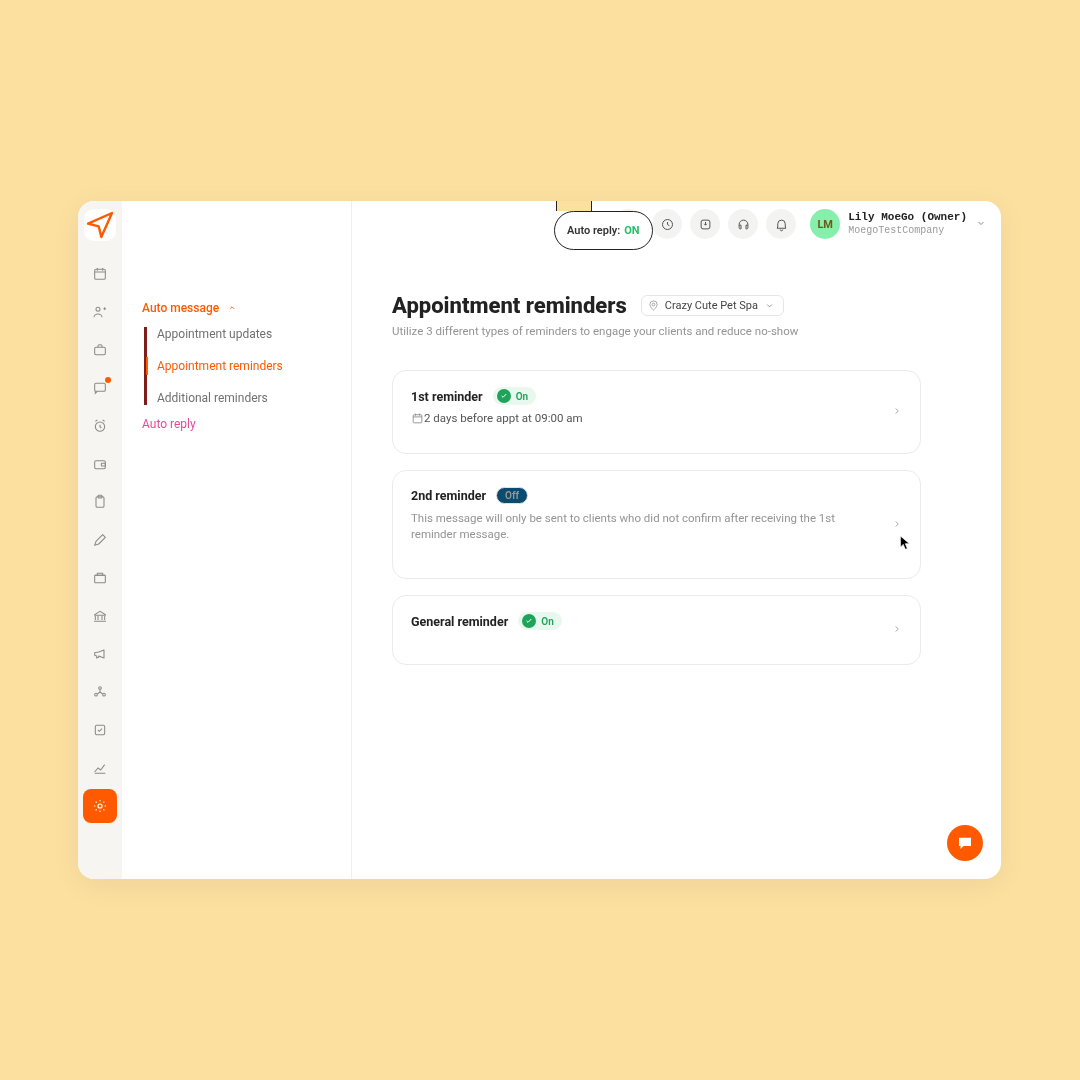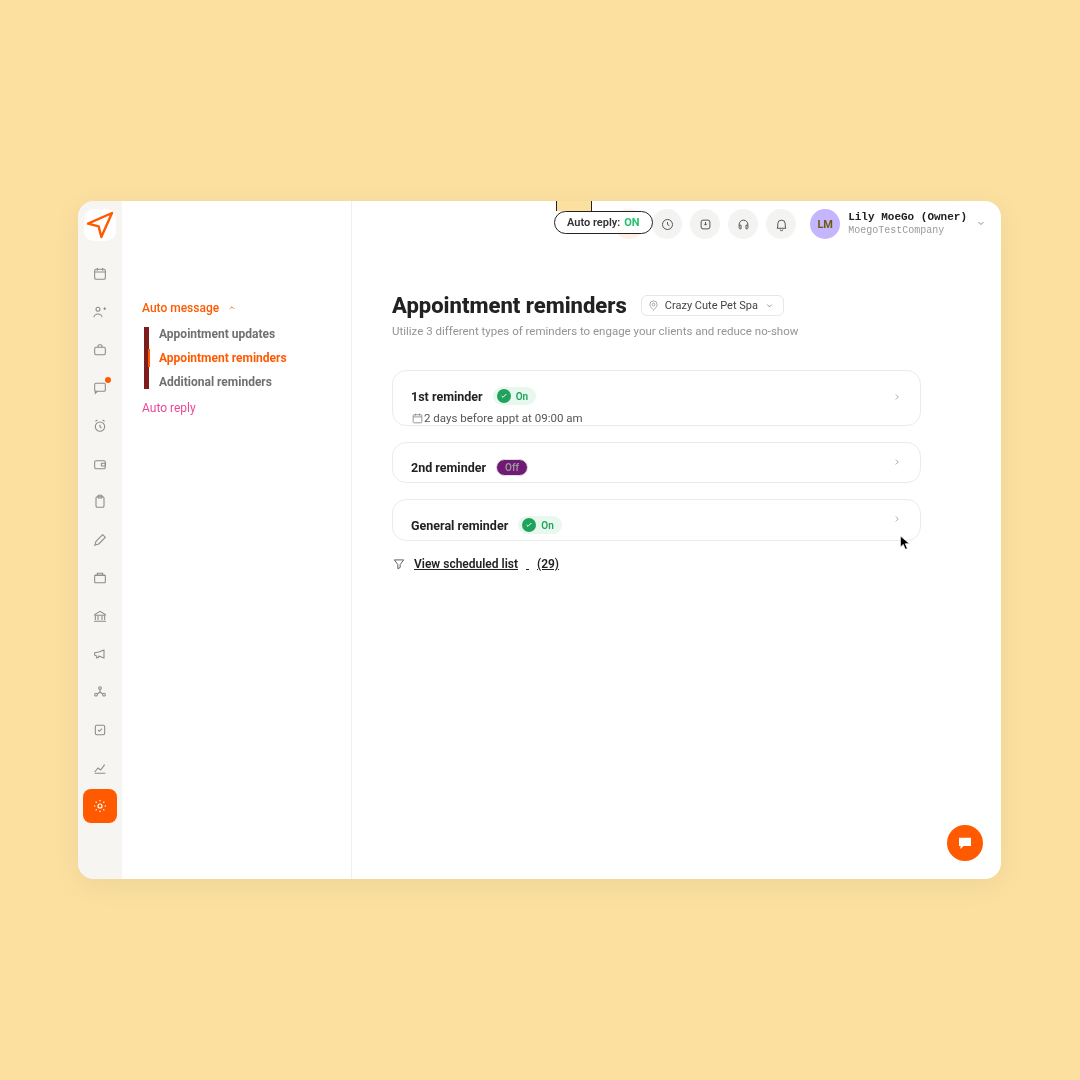--- a/index.html
+++ b/index.html
@@ -67,26 +67,25 @@
     font-size: 12px;
   }
   .sidebar .group-head {
     color: #ff5a00;
     font-weight: 500;
     display: flex; align-items: center; gap: 8px;
     margin-bottom: 12px;
   }
   .sidebar .group-head svg { width: 10px; height: 10px; }
   .sidebar .group-body {
-    border-left: 5px solid #7f1d1d;
+    border-left: 3px solid #7f1d1d;
     margin-left: 2px;
     padding-left: 10px;
-    display: flex; flex-direction: column; gap: 10px;
+    display: flex; flex-direction: column; gap: 18px;
     margin-bottom: 12px;
-    font-weight: bold;
   }
   .sidebar .nav-link { color: #707070; }
   .sidebar .nav-link.active {
     color: #ff5a00;
     position: relative;
   }
   .sidebar .nav-link.active::before {
     content: "";
     position: absolute; left: -11px; top: -2px; bottom: -2px;
     width: 2px; background: #ff5a00;
@@ -100,21 +99,21 @@
     height: 46px;
     display: flex; align-items: center; justify-content: flex-end;
     padding-right: 14px;
     gap: 8px;
   }
   .autoreply-pill {
     position: absolute;
     left: 432px; top: 10px;
     border: 1.8px solid #222;
     border-radius: 999px;
-    padding: 4px 12px;
+    padding: 12px 12px;
     background: #fff;
     font-size: 11px;
     font-weight: 600;
     display: flex; gap: 4px; align-items:center;
   }
   .autoreply-pill .on { color: #23c16b; font-weight: 700; }
   .pill-tail {
     position: absolute;
     left: 434px; top: -8px;
     width: 36px; height: 18px;
@@ -129,21 +128,21 @@
     background: #f3f3f1;
     color: #555;
   }
   .circle-btn.plus { background: #ffeee4; color: #ff5a00; }
   .circle-btn svg { width: 15px; height: 15px; }
   .user-chip {
     display: flex; align-items: center; gap: 8px; margin-left: 6px;
   }
   .avatar {
     width: 30px; height: 30px; border-radius: 50%;
-    background: #c4b5fd;
+    background: #86efac;
     display:flex; align-items:center; justify-content:center;
     color: #6e5a14; font-weight: 700; font-size: 11px;
   }
   .user-meta { line-height: 1.2; font-family: Liberation Mono, monospace; }
   .user-meta .name { font-size: 11px; font-weight: 600; color: #222;}
   .user-meta .co   { font-size: 10px; color: #9a9a9a; }
   .user-chevron svg { width: 12px; height: 12px; color:#888; }
 
   
   .breadcrumb {
@@ -173,38 +172,38 @@
     font-size: 11px;
     color: #444;
     text-align: center;
   }
   .loc-pill svg { width: 11px; height: 11px; color:#888; }
   .page-sub { font-size: 11.5px; color: #949494; margin-bottom: 32px; }
 
   .card {
     border: 1px solid #ebebeb;
     border-radius: 14px;
-    padding: 16px 52px 0 18px;
+    padding: 16px 52px 28px 18px;
     position: relative;
     margin-bottom: 16px;
   }
   .card-head {
     display: flex; align-items: center; gap: 10px; margin-bottom: 6px;
   }
   .card-title { font-size: 12.5px; font-weight: 700; color:#222;}
   .pill {
     display: inline-flex; align-items:center; gap:5px;
     border-radius: 999px;
     font-size: 10px; font-weight: 600;
     padding: 2px 8px 2px 4px;
   }
   .pill.on { background: #e8f8ef; color:#1fa35a; }
   .pill.on .check { width:14px; height:14px; background:#1fa35a; border-radius:50%; display:flex;align-items:center;justify-content:center;}
   .pill.on .check svg{ width:8px;height:8px;color:#fff;}
-  .pill.off { border: 1px solid #e1e1e1; color:#999; background:#701a75; padding:2px 8px;}
+  .pill.off { border: 1px solid #e1e1e1; color:#999; background:#0c4a6e; padding:2px 8px;}
   .card-desc { font-size: 11.5px; color:#949494; line-height:1.4; margin-bottom:8px;}
   .card-sched { font-size: 11.5px; color:#555; display:flex; align-items:center; }
   .card-sched svg { width:13px; height:13px; color:#888;}
   .card .chev {
     position:absolute; right:18px; top:50%; transform:translateY(-50%);
     color:#999;
   }
   .card .chev svg{width:10px;height:10px;}
 
   .view-list {
@@ -440,20 +439,21 @@
       <span class="chev"><svg viewBox="0 0 24 24">
             <path d="M9 6l6 6-6 6" fill="none" stroke="currentColor" stroke-width="2"></path>
           </svg></span>
     </div>
 
     <div class="card">
       <div class="card-head">
         <span class="card-title">2nd reminder</span>
         <span class="pill off">Off</span>
       </div>
+      <div class="card-desc">This message will only be sent to clients who did not confirm after receiving the 1st reminder message.</div>
       <span class="chev"><svg viewBox="0 0 24 24">
             <path d="M9 6l6 6-6 6" fill="none" stroke="currentColor" stroke-width="2"></path>
           </svg></span>
     </div>
 
     <div class="card">
       <div class="card-head">
         <span class="card-title">General reminder</span>
         <span class="pill on">
           <span class="check">
@@ -462,27 +462,20 @@
               </svg>
             </span>
           <span>On</span>
         </span>
       </div>
       <span class="chev"><svg viewBox="0 0 24 24">
             <path d="M9 6l6 6-6 6" fill="none" stroke="currentColor" stroke-width="2"></path>
           </svg></span>
     </div>
 
-    <div class="view-list">
-      <svg viewBox="0 0 24 24">
-          <path d="M4 5h16l-6 8v5l-4 2v-7L4 5z" fill="none" stroke="currentColor" stroke-width="1.6" stroke-linejoin="round"></path>
-        </svg>
-      <span>View scheduled list</span>&nbsp;
-      <span>(29)</span>
-    </div>
 
     <svg class="cursor" viewBox="0 0 20 24">
       <path d="M2 2l0 16 4-4 3 7 3-1-3-7 6 0z" fill="#000" stroke="#fff" stroke-width="1"></path>
     </svg>
   </div>
 
   <div class="chat-widget">
     <svg viewBox="0 0 24 24">
         <path d="M4 5h16v11H10l-4 4v-4H4V5z" fill="currentColor"></path>
       </svg>

